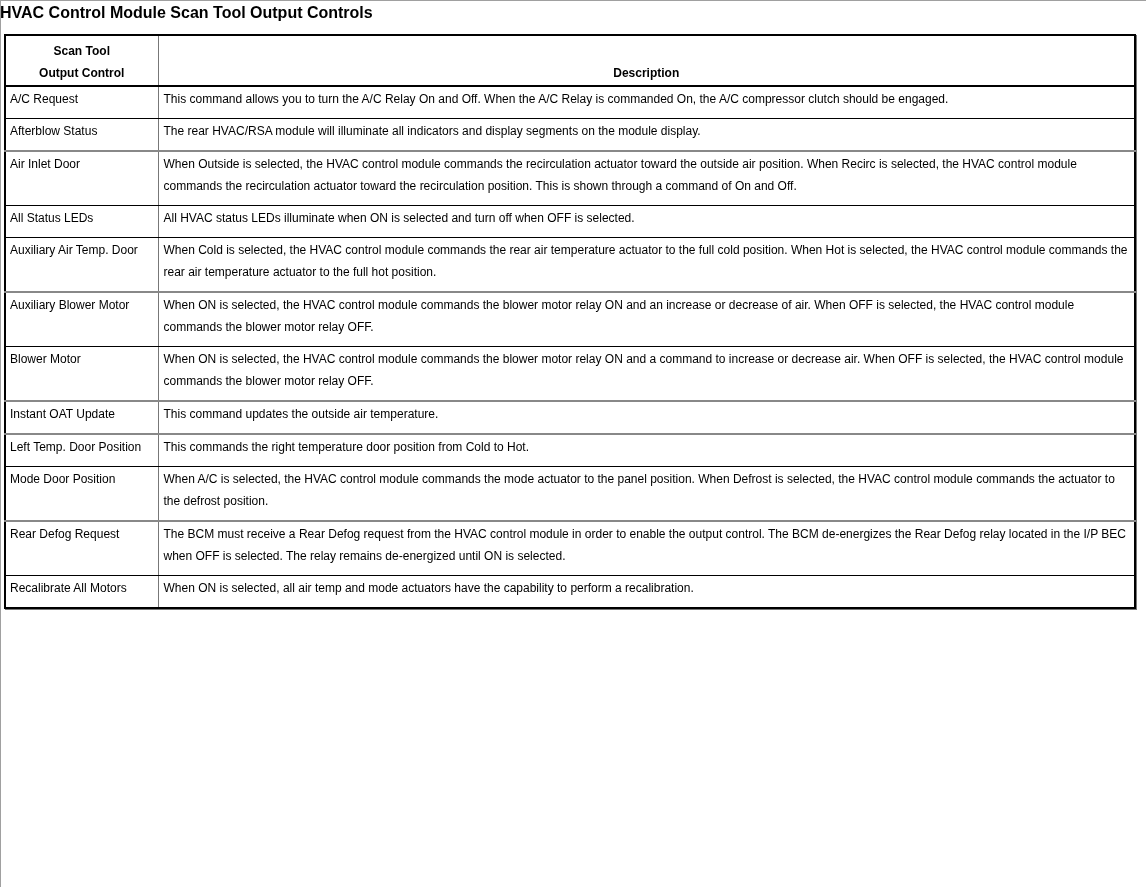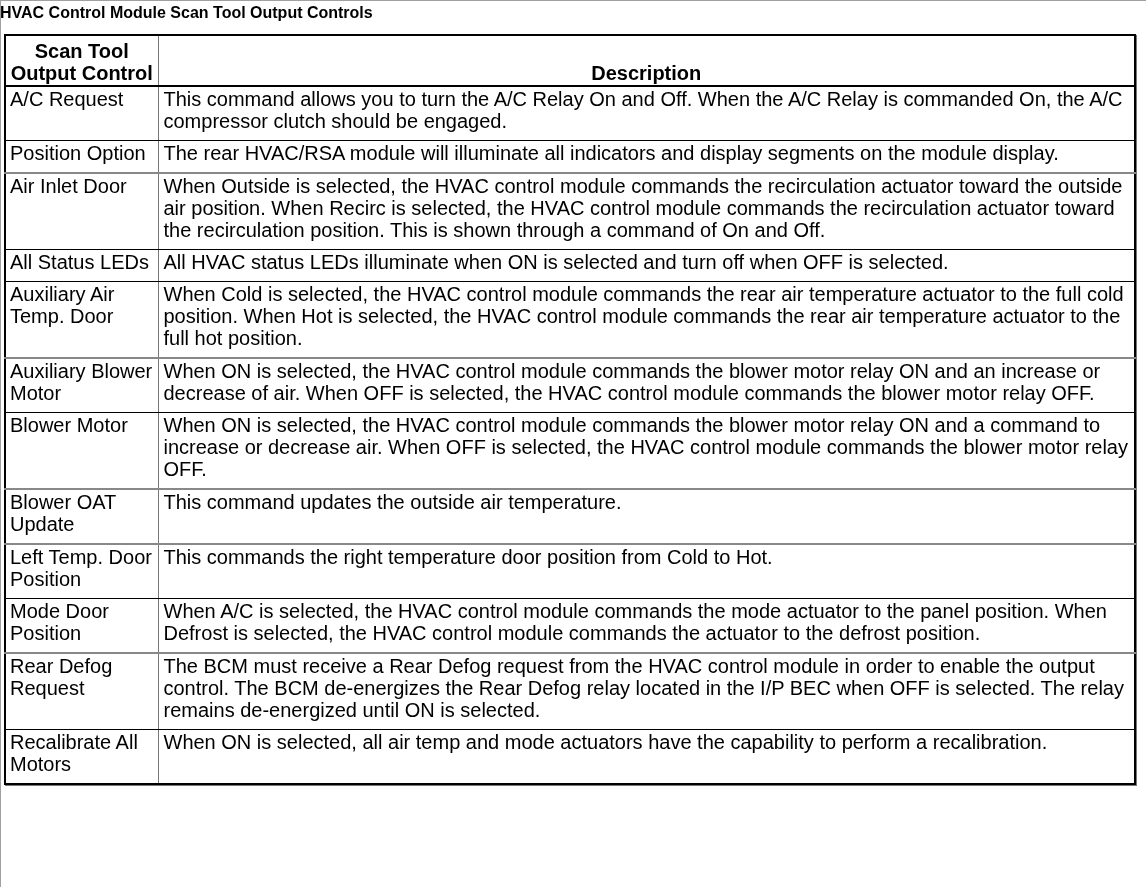--- a/index.html
+++ b/index.html
@@ -44,21 +44,21 @@
     table {
       border-collapse: collapse;
       width: 1130px;
       table-layout: fixed;
       border: 2px solid #000;
       box-shadow: 1px 1px 0 #777;
     }
     col.c1 { width: 153px; }
     col.c2 { width: 977px; }
     th, td {
-      font-size: 20px;
+      font-size: 12px;
       line-height: 22px;
       vertical-align: top;
       text-align: left;
       padding: 1px 4px 8px 4px;
       border-left: 1px solid #777;
       border-right: 1px solid #777;
     }
     th {
       font-weight: bold;
       border-bottom: 2px solid #000;
@@ -93,21 +93,21 @@
         </th>
         <th class="h2">Description</th>
       </tr>
     </thead>
     <tbody id="table-body">
       <tr class="row">
         <td>A/C Request</td>
         <td class="desc">This command allows you to turn the A/C Relay On and Off. When the A/C Relay is commanded On, the A/C compressor clutch should be engaged.</td>
       </tr>
       <tr class="row alt">
-        <td>Position Option</td>
+        <td>Afterblow Status</td>
         <td class="desc">The rear HVAC/RSA module will illuminate all indicators and display segments on the module display.</td>
       </tr>
       <tr class="row">
         <td>Air Inlet Door</td>
         <td class="desc">When Outside is selected, the HVAC control module commands the recirculation actuator toward the outside air position. When Recirc is selected, the HVAC control module commands the recirculation actuator toward the recirculation position. This is shown through a command of On and Off.</td>
       </tr>
       <tr class="row">
         <td>All Status LEDs</td>
         <td class="desc">All HVAC status LEDs illuminate when ON is selected and turn off when OFF is selected.</td>
       </tr>
@@ -117,21 +117,21 @@
       </tr>
       <tr class="row">
         <td>Auxiliary Blower Motor</td>
         <td class="desc">When ON is selected, the HVAC control module commands the blower motor relay ON and an increase or decrease of air. When OFF is selected, the HVAC control module commands the blower motor relay OFF.</td>
       </tr>
       <tr class="row alt">
         <td>Blower Motor</td>
         <td class="desc">When ON is selected, the HVAC control module commands the blower motor relay ON and a command to increase or decrease air. When OFF is selected, the HVAC control module commands the blower motor relay OFF.</td>
       </tr>
       <tr class="row alt">
-        <td>Blower OAT Update</td>
+        <td>Instant OAT Update</td>
         <td class="desc">This command updates the outside air temperature.</td>
       </tr>
       <tr class="row">
         <td>Left Temp. Door Position</td>
         <td class="desc">This commands the right temperature door position from Cold to Hot.</td>
       </tr>
       <tr class="row alt">
         <td>Mode Door Position</td>
         <td class="desc">When A/C is selected, the HVAC control module commands the mode actuator to the panel position. When Defrost is selected, the HVAC control module commands the actuator to the defrost position.</td>
       </tr>

